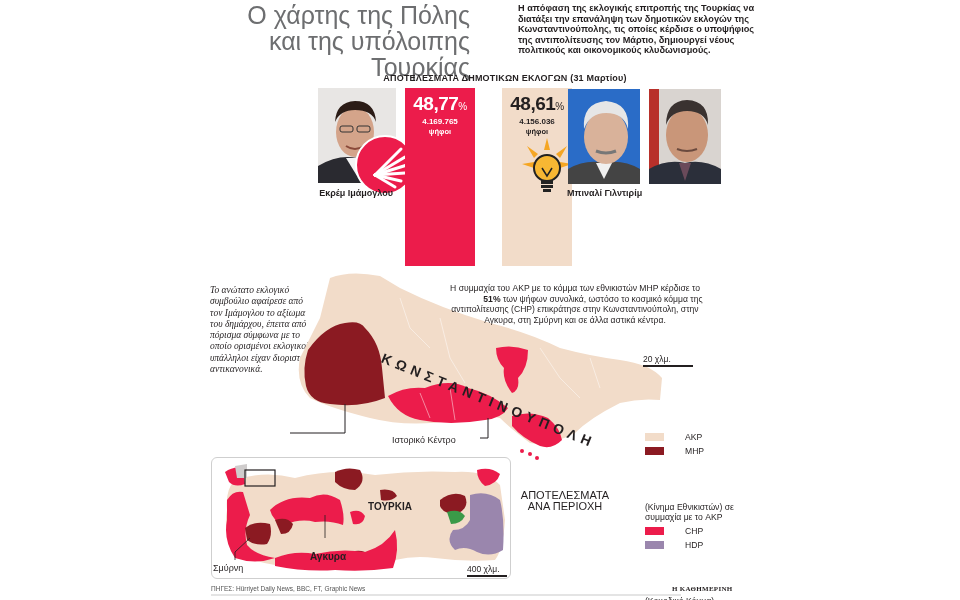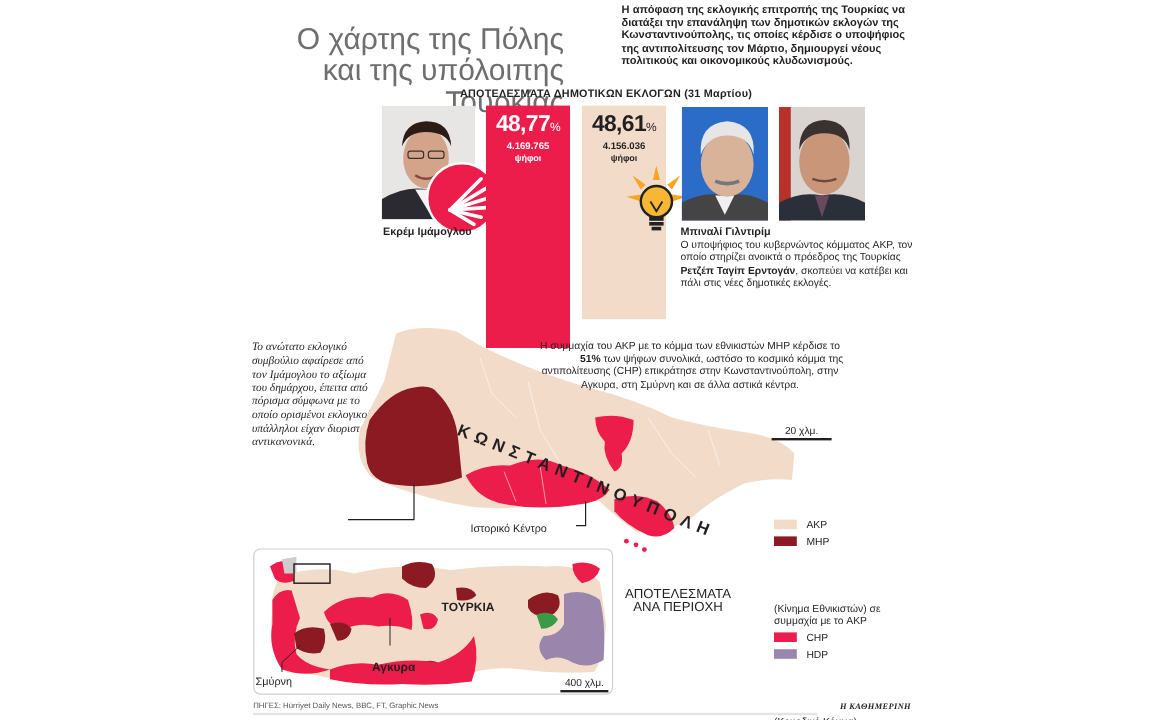--- a/index.html
+++ b/index.html
@@ -4,21 +4,21 @@
 <style>
   * { box-sizing: border-box; margin: 0; padding: 0; }
   html, body { width: 960px; height: 600px; background: #ffffff; overflow: hidden; }
   body { position: relative; font-family: "Liberation Sans", "DejaVu Sans", sans-serif; color: #231f20; }
 
   .abs { position: absolute; }
 
   
   .title {
     left: 200px; top: 2px; width: 270px; text-align: right;
-    font-size: 25px; line-height: 26px; color: #6d6e70; font-weight: 400; margin-top: 18px;
+    font-size: 25px; line-height: 26px; color: #6d6e70; font-weight: 400;
   }
   .intro {
     left: 481px; top: 3px; width: 250px;
     font-size: 9.2px; line-height: 10.5px; font-weight: 700; color: #231f20; margin-left: 37px;
   }
   .results-heading {
     left: 355px; top: 73px; width: 300px; text-align: center;
     font-size: 9px; font-weight: 700; letter-spacing: 0.2px;
   }
 
@@ -27,67 +27,67 @@
   .photo svg { display: block; }
 
   
   .bar {
     text-align: center; padding-top: 6px;
   }
   .bar .pct { font-size: 19px; font-weight: 700; line-height: 20px; letter-spacing: -0.5px; }
   .bar .pct small { font-size: 10px; font-weight: 400; }
   .bar .votes { font-size: 8px; font-weight: 700; line-height: 9px; }
   .bar .unit { font-size: 7.5px; font-weight: 700; line-height: 11px; }
-  .bar-chp { background: #ec1c4b; color: #ffffff; left: 405px; top: 88px; width: 70px; height: 202px; }
-  .bar-akp { background: #f2dcc9; color: #231f20; left: 485px; top: 88px; width: 70px; height: 178px; }
+  .bar-chp { background: #ec1c4b; color: #ffffff; left: 405px; top: 88px; width: 70px; height: 178px; }
+  .bar-akp { background: #f2dcc9; color: #231f20; left: 502px; top: 88px; width: 70px; height: 178px; }
 
   
   .cand-name { font-size: 9px; font-weight: 700; line-height: 11px; }
   .cand-desc { font-size: 8.6px; line-height: 10.3px; }
   .left-cand { left: 200px; top: 188px; width: 193px; text-align: right; }
   .right-cand { left: 567px; top: 188px; width: 195px; text-align: left; }
 
   
   .note {
     left: 210px; top: 285px; width: 100px;
     font-family: "Liberation Serif", "DejaVu Serif", serif; font-style: italic;
     font-size: 9.5px; line-height: 11.3px; color: #231f20;
   }
   .alliance-note {
     left: 440px; top: 283px; width: 270px; text-align: center;
     font-size: 8.6px; line-height: 10.6px;
   }
   .alliance-note b { font-weight: 700; margin-left: 36px; }
 
-  .scale { font-size: 8.5px; text-align: center; }
+  .scale { font-size: 8.5px; text-align: left; }
   .scale .line { height: 2px; background: #231f20; margin-top: 1px; }
 
   .hist-label { left: 392px; top: 435px; font-size: 9px; }
 
   
   .tr-frame {
     left: 211px; top: 457px; width: 300px; height: 122px;
     border: 1px solid #cfcfcf; border-radius: 6px; background: #ffffff;
   }
   .region-heading {
     left: 520px; top: 490px; width: 90px; text-align: center;
     font-size: 11px; line-height: 10.5px; color: #231f20;
   }
 
   
   .legend { left: 645px; top: 432px; width: 120px; }
   .legend .item { margin-bottom: 4px; }
-  .legend .row { display: flex; align-items: center; gap: 8px; }
+  .legend .row { display: flex; align-items: center; gap: 21px; }
   .legend .sw { width: 19px; height: 8px; display: inline-block; }
   .legend .lbl { font-size: 8.6px; line-height: 10px; }
   .legend .sub { font-size: 8.6px; line-height: 10px; color: #231f20; margin-top: 46px; }
 
   .sources { left: 211px; top: 585px; font-size: 6.5px; color: #555; }
   .bottom-rule { left: 211px; top: 594px; width: 470px; height: 2px; background: #e4e4e4; }
-  .brand { left: 700px; top: 585px; font-family: "Liberation Serif", "DejaVu Serif", serif; font-size: 7px; font-weight: 700; letter-spacing: 0.3px; font-style: italic; }
+  .brand { left: 672px; top: 585px; font-family: "Liberation Serif", "DejaVu Serif", serif; font-size: 7px; font-weight: 700; letter-spacing: 0.3px; }
 </style>
 </head>
 <body>
 
 <div class="abs title">
   <div>Ο χάρτης της Πόλης</div>
   <div>και της υπόλοιπης Τουρκίας</div>
 </div>
 <div class="abs intro">Η απόφαση της εκλογικής επιτροπής της Τουρκίας να διατάξει την επανάληψη των δημοτικών εκλογών της Κωνσταντινούπολης, τις οποίες κέρδισε ο υποψήφιος της αντιπολίτευσης τον Μάρτιο, δημιουργεί νέους πολιτικούς και οικονομικούς κλυδωνισμούς.</div>
 
@@ -169,21 +169,20 @@
     <path d="M17 36 Q17 12 38 11 Q60 12 59 36 Q55 22 38 22 Q22 22 17 36Z" fill="#3a3230"></path>
     <path d="M28 60 Q38 64 48 60" stroke="#6b4a3e" stroke-width="2" fill="none"></path>
   </svg>
 </div>
 
 <div class="abs left-cand">
   <div class="cand-name">Εκρέμ Ιμάμογλου</div>
 </div>
 <div class="abs right-cand">
   <div class="cand-name">Μπιναλί Γιλντιρίμ</div>
-  <div class="cand-desc"><span>Ο υποψήφιος του κυβερνώντος κόμματος AKP, τον οποίο στηρίζει ανοικτά ο πρόεδρος της Τουρκίας</span> <b>Ρετζέπ Ταγίπ Ερντογάν</b><span>, σκοπεύει να κατέβει και πάλι στις νέες δημοτικές εκλογές.</span></div>
 </div>
 
 <div class="abs note">Το ανώτατο εκλογικό συμβούλιο αφαίρεσε από τον Ιμάμογλου το αξίωμα του δημάρχου, έπειτα από πόρισμα σύμφωνα με το οποίο ορισμένοι εκλογικοί υπάλληλοι είχαν διοριστεί αντικανονικά.</div>
 
 <div class="abs" style="left:290px; top:268px; width:380px; height:200px;">
   <svg width="380" height="200" viewBox="0 0 380 200">
 
     <path d="M40 10 Q60 2 90 8 L110 20 Q150 40 200 55 Q240 65 270 80 Q300 88 330 92 Q360 96 372 110 L370 132 Q350 130 330 135 Q300 150 285 165 Q260 178 240 175 Q220 160 210 150 Q190 145 165 152 Q120 160 80 150 Q40 140 20 130 Q5 115 10 90 Q20 70 30 50 Q35 30 40 10Z" fill="#f2dcc9"></path>
 
     <path d="M18 82 Q35 58 55 55 Q70 52 75 60 Q90 75 92 100 L95 130 Q70 140 40 136 Q20 134 16 118 Q12 100 18 82Z" fill="#8b1a22"></path>

